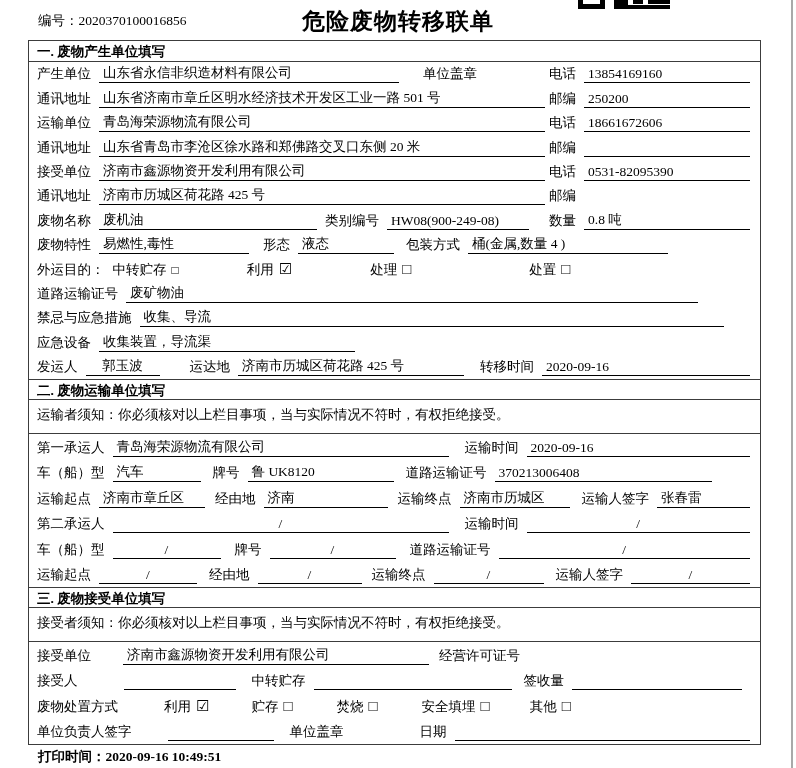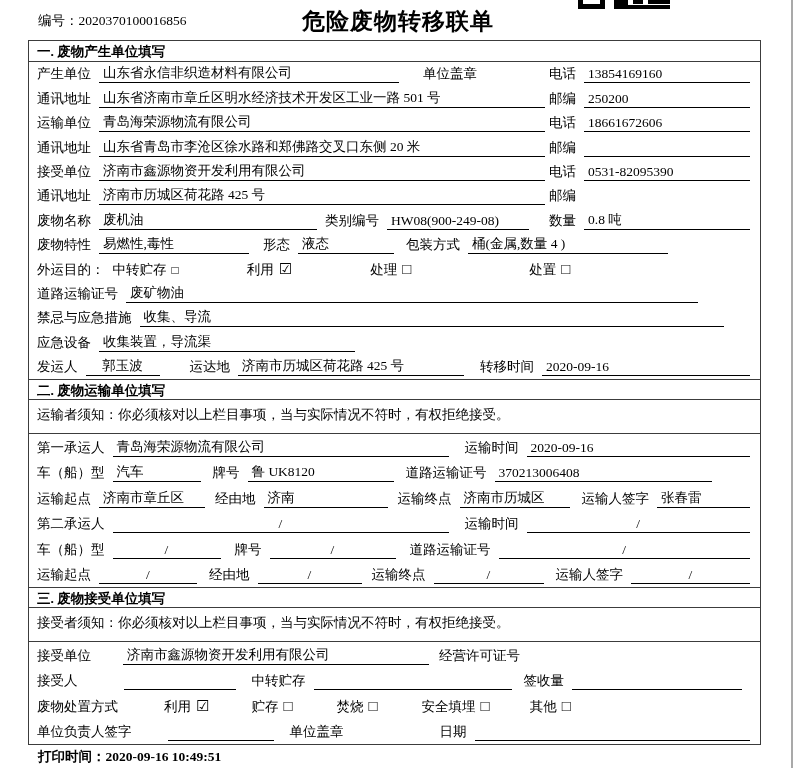--- a/index.html
+++ b/index.html
@@ -269,21 +269,21 @@
     </span>
     <span class="chk" style="margin-left:40px">
       <span>其他</span><span class="box">□</span>
     </span>
   </div>
 
   <div class="row h2">
     <span class="lbl">单位负责人签字</span>
     <span class="u" style="width:106px;margin-left:36px"></span>
     <span class="lbl" style="margin-left:16px">单位盖章</span>
-    <span class="lbl" style="margin-left:96px">日期</span>
+    <span class="lbl" style="margin-left:76px">日期</span>
     <span class="u grow"></span>
   </div>
 
 </div>
 
 <div class="footer">
   <span>打印时间：</span><span>2020-09-16 10:49:51</span>
 </div>
 
 <div class="page-edge"></div>

